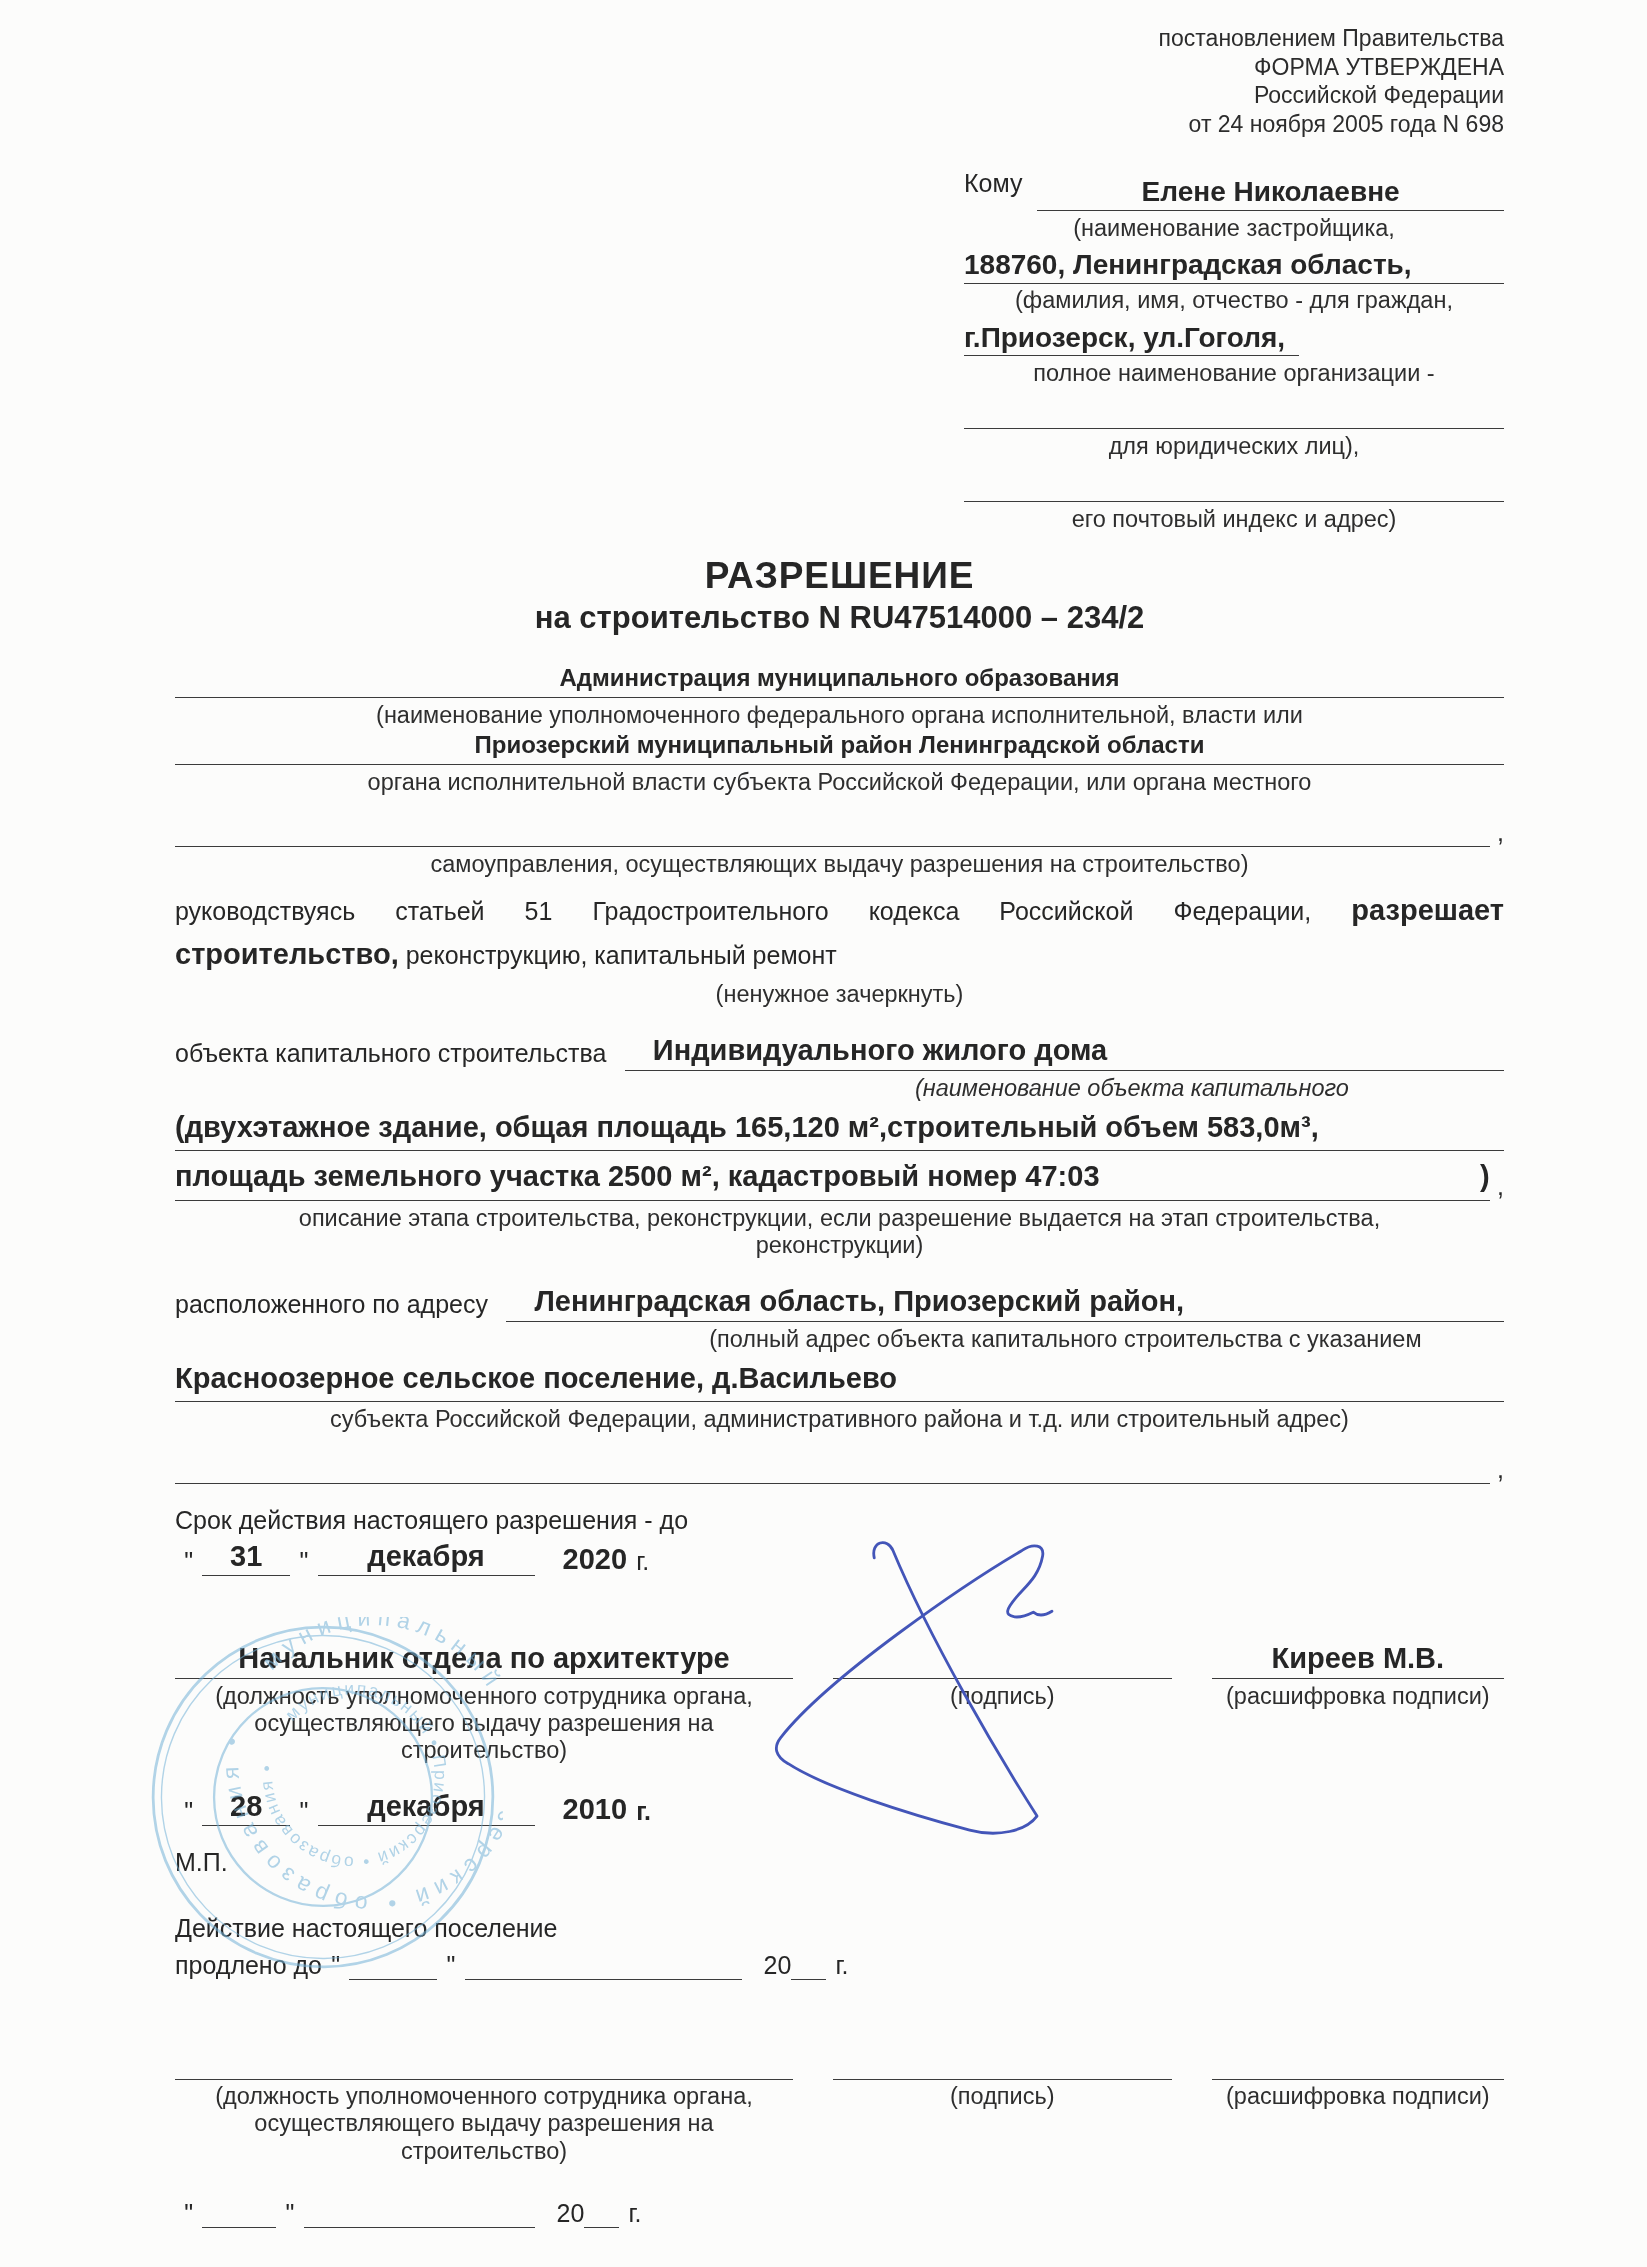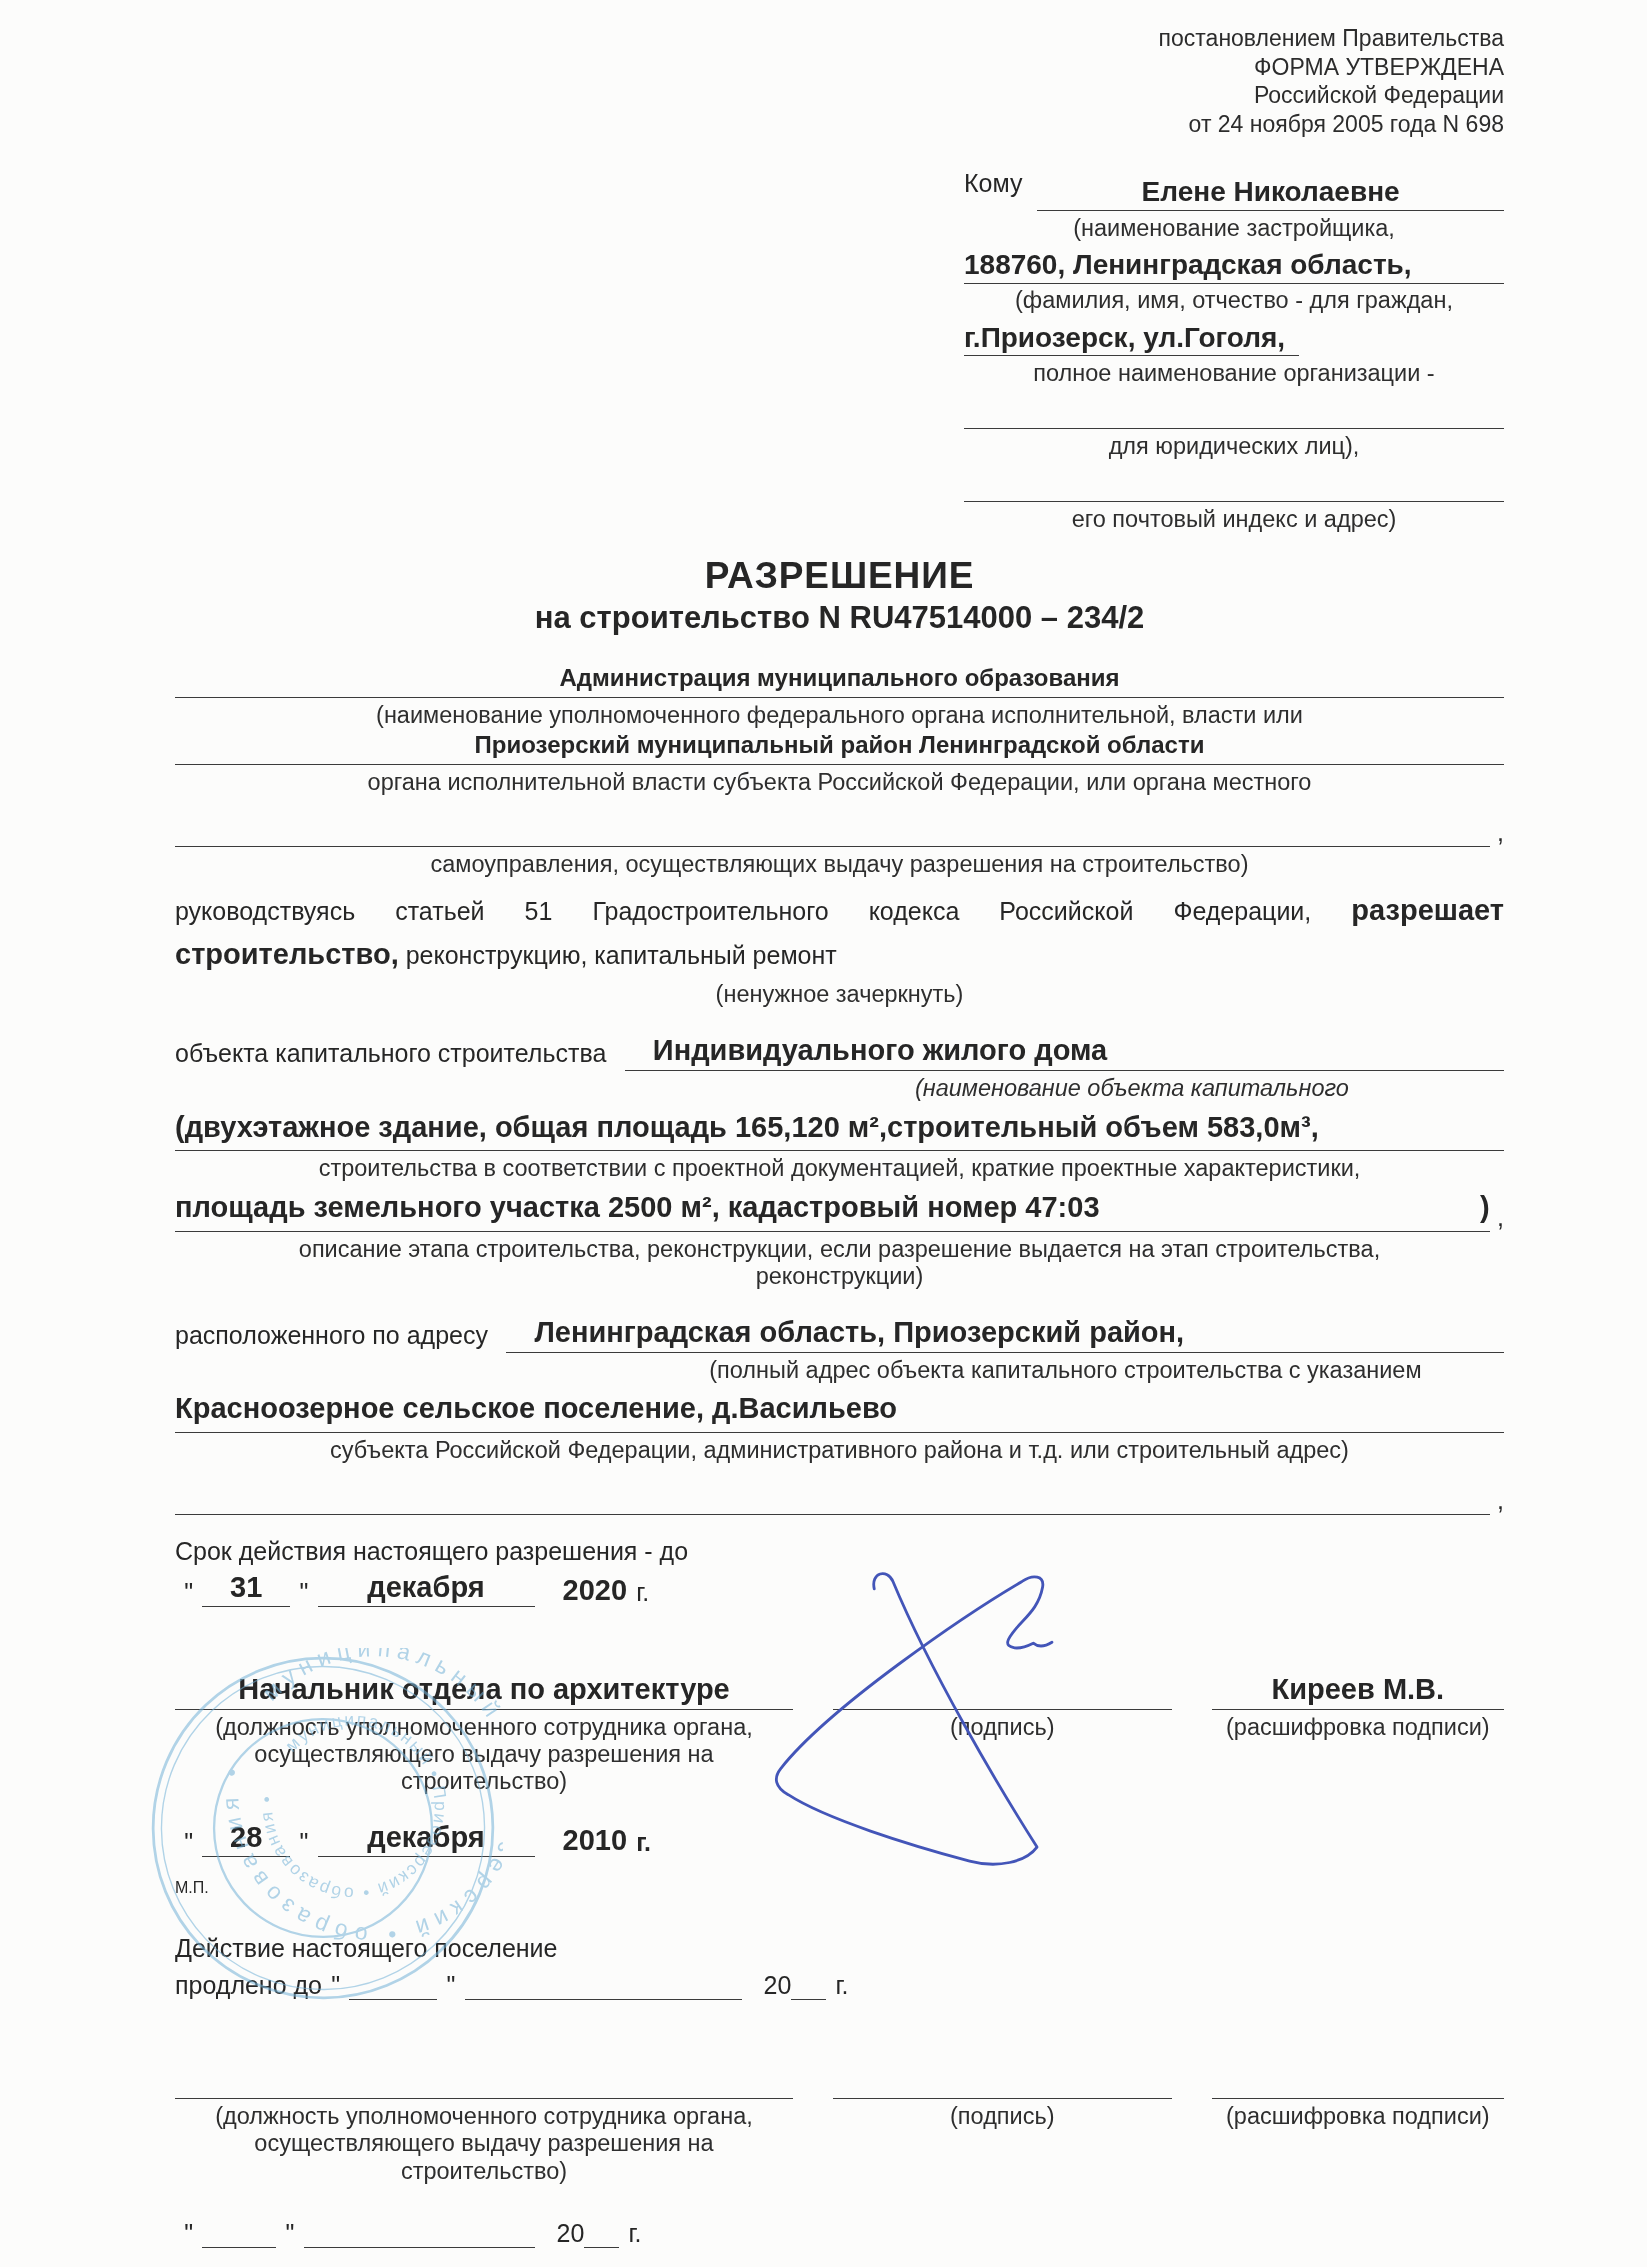--- a/index.html
+++ b/index.html
@@ -60,21 +60,21 @@
   .yr{font-weight:bold;font-size:29px;margin-left:28px;}
   .ys{margin-left:9.2px;font-size:25px;}
   .bfield{display:inline-block;height:31px;}
 
   
   .sig-row{display:flex;justify-content:space-between;position:relative;margin-top:55px;}
   .sig-col{display:flex;flex-direction:column;}
   .c-left{width:46.5%;} .c-mid{width:25.5%;} .c-right{width:22%;}
   .sig-line{display:flex;align-items:flex-end;justify-content:center;min-height:44px;
     font-weight:bold;font-size:29px;padding-bottom:2.8px;}
-  .seal{font-size:16px;margin-top:22px;}
+  .seal{font-size:25px;margin-top:22px;}
   .ext{font-size:25px;line-height:1.5;margin-top:33px;}
   .ext-row{display:flex;align-items:flex-end;font-size:25px;}
   .stamp-svg{position:absolute;left:-32px;top:-14px;opacity:.55;pointer-events:none;z-index:3;}
   .sign-svg{position:absolute;left:568px;top:-103px;pointer-events:none;z-index:3;}
 </style>
 </head>
 <body>
 
 <div class="page">
   <div class="content">
@@ -126,21 +126,20 @@
       <span> реконструкцию, капитальный ремонт</span>
     </div>
     <div class="cap">(ненужное зачеркнуть)</div>
 
     <div class="field-row mt24">
       <span class="field-label">объекта капитального строительства</span>
       <span class="field-fill uline">Индивидуального жилого дома</span>
     </div>
     <div class="cap cap-offset-obj">(наименование объекта капитального</div>
     <div class="desc uline">(двухэтажное здание, общая площадь 165,120 м²,строительный объем  583,0м³,</div>
-    <div class="cap">строительства в соответствии с проектной документацией, краткие проектные характеристики,</div>
     <div class="comma-row">
       <div class="desc uline desc-flex" style="flex:1">
         <span>площадь земельного участка 2500 м², кадастровый номер 47:03</span>
         <span class="grow"></span>
         <span>)</span>
       </div>
       <span class="trail">,</span>
     </div>
     <div class="cap">описание этапа строительства, реконструкции, если разрешение выдается на этап строительства,</div>
     <div class="cap" style="padding-top:0">реконструкции)</div>

